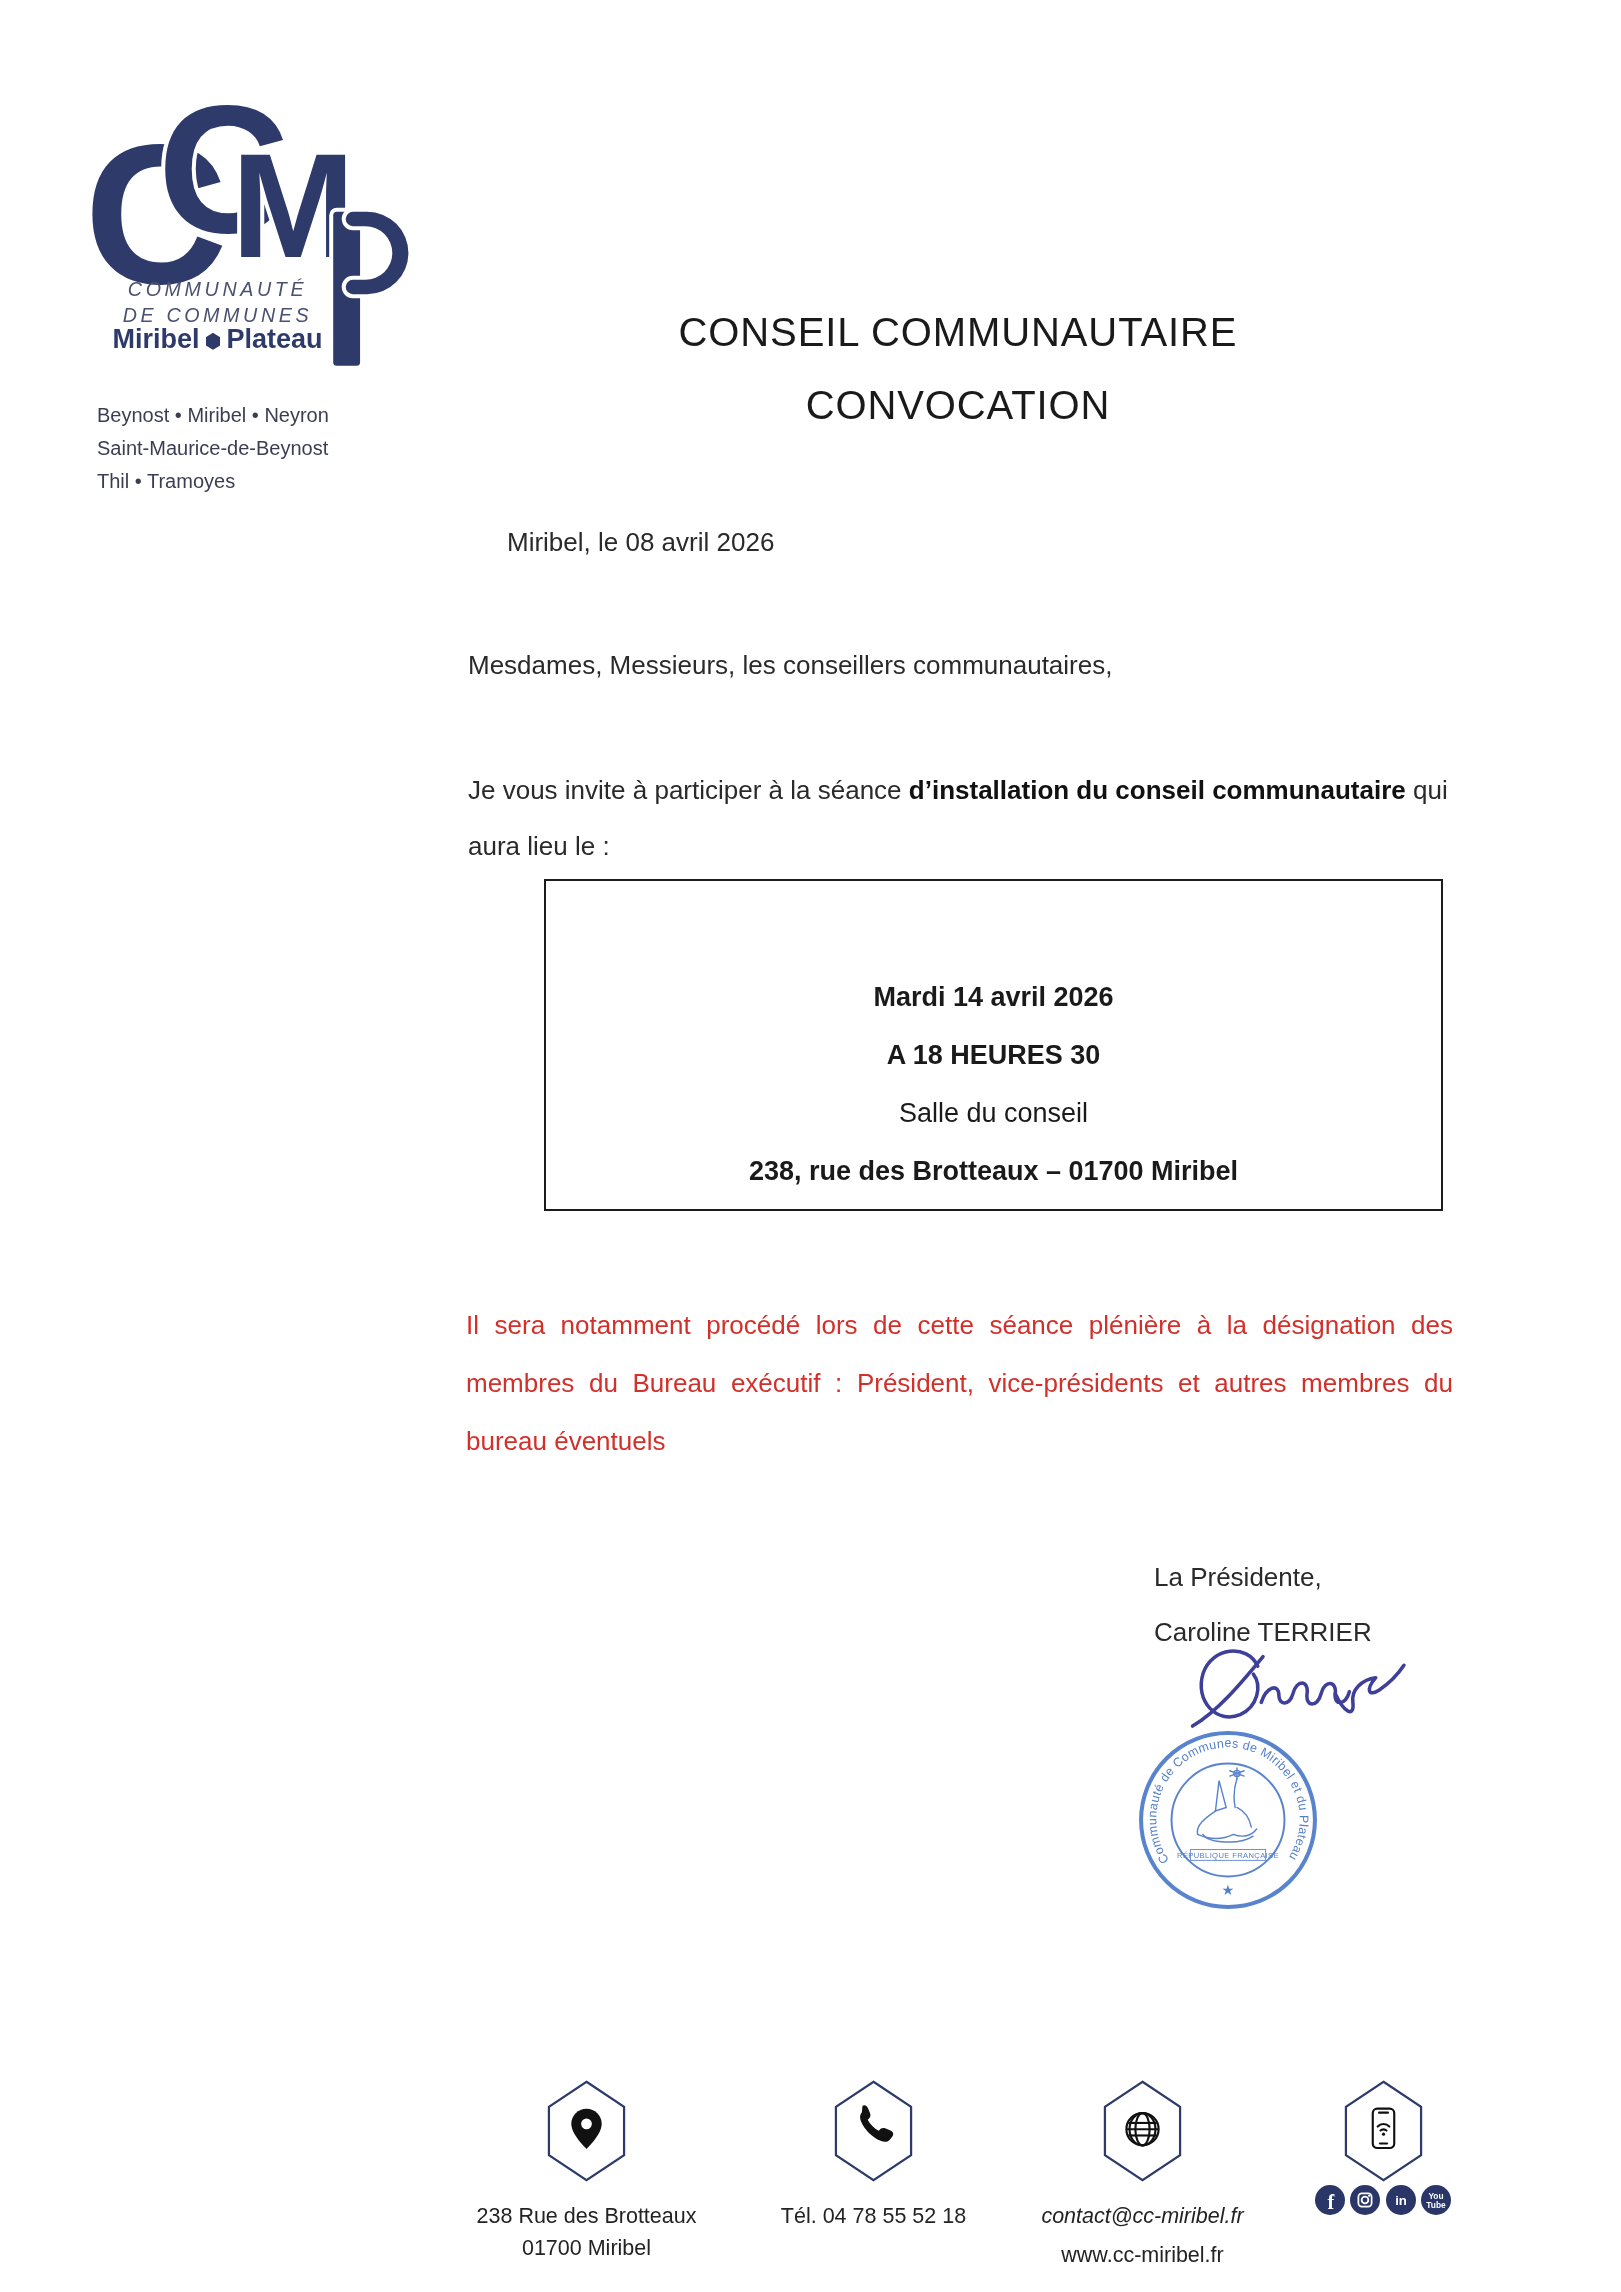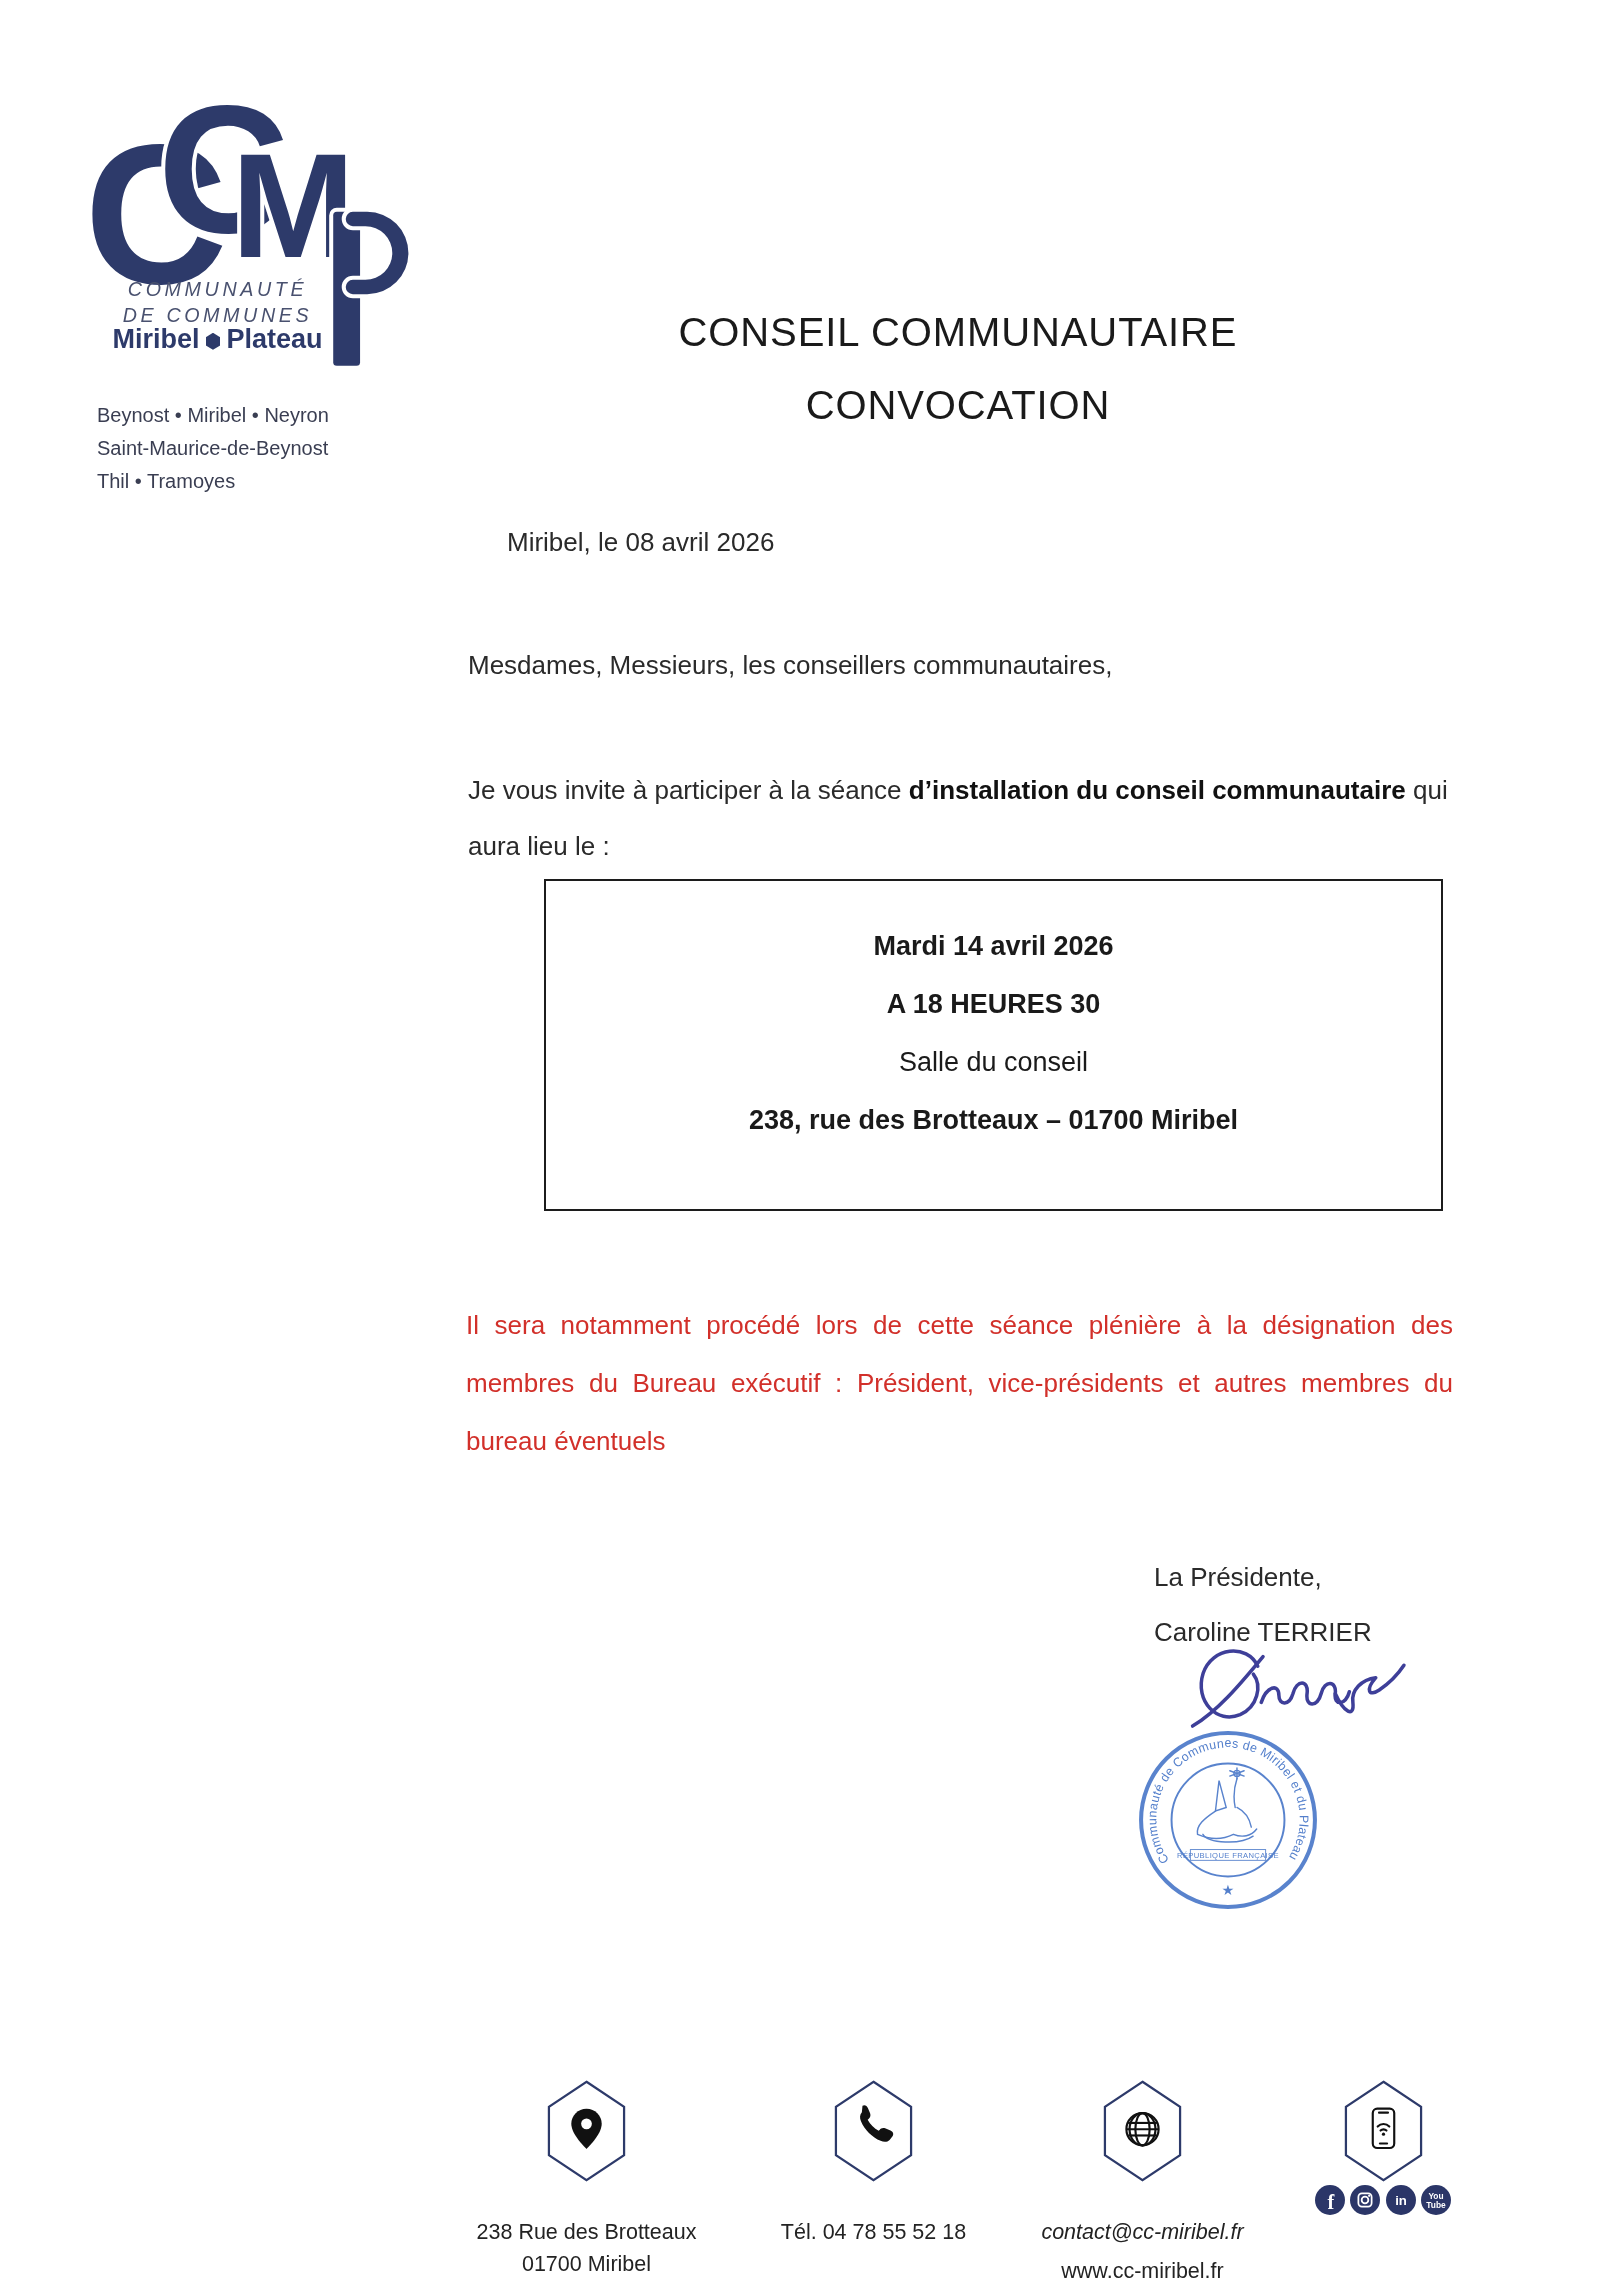--- a/index.html
+++ b/index.html
@@ -28,38 +28,38 @@
 
   
   .bodytext{font-size:26px;color:#2a2a2a;}
   .dateline{left:468px;top:527px;margin-left:39px;}
   .salutation{left:468px;top:650px;}
   .invite{left:468px;top:762px;width:985px;line-height:56px;}
   .invite b{color:#111;}
 
   
   .meeting-box{left:544px;top:879px;width:899px;height:332px;border:2.7px solid #1c1c1c;
-               box-sizing:border-box;text-align:center;padding-top:36px;}
+               box-sizing:border-box;text-align:center;padding-top:87px;}
   .meeting-box div{font-size:27px;line-height:58px;color:#1a1a1a;}
   .mb-date{font-weight:700;}
   .mb-time{font-weight:700;color:#e02222;text-align:center;}
   .mb-place{font-weight:400;}
   .mb-addr{font-weight:700;}
 
   
   .notice{left:466px;top:1296px;width:987px;font-size:26px;line-height:58px;
           color:#d2302a;text-align:justify;text-align-last:left;}
 
   
   .sig-role{left:1154px;top:1562px;}
   .sig-name{left:1154px;top:1617px;}
 
   
   .f-item{top:2080px;width:269px;text-align:center;}
-  .f-text{top:2200px;width:269px;text-align:center;font-size:21.5px;line-height:32px;color:#232323;margin-top:16px;}
+  .f-text{top:2200px;width:269px;text-align:center;font-size:21.5px;line-height:32px;color:#232323;}
   .f-text .bold{font-weight:400;text-align:right;}
   .f-text .it{font-style:italic;}
   .hex{display:block;margin:0 auto;}
   .social-row{left:1315px;top:2185px;display:flex;gap:5.4px;}
 </style>
 </head>
 <body>
 
 <div class="page">
 

